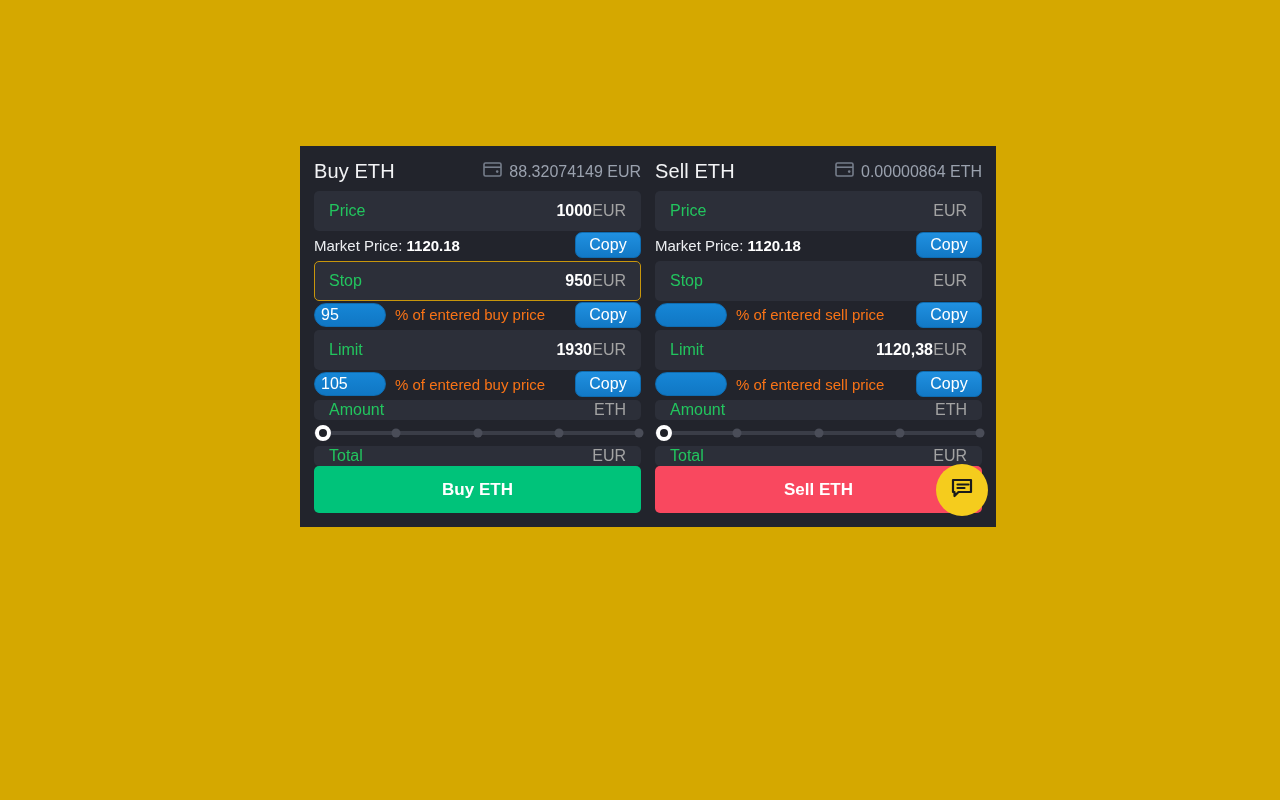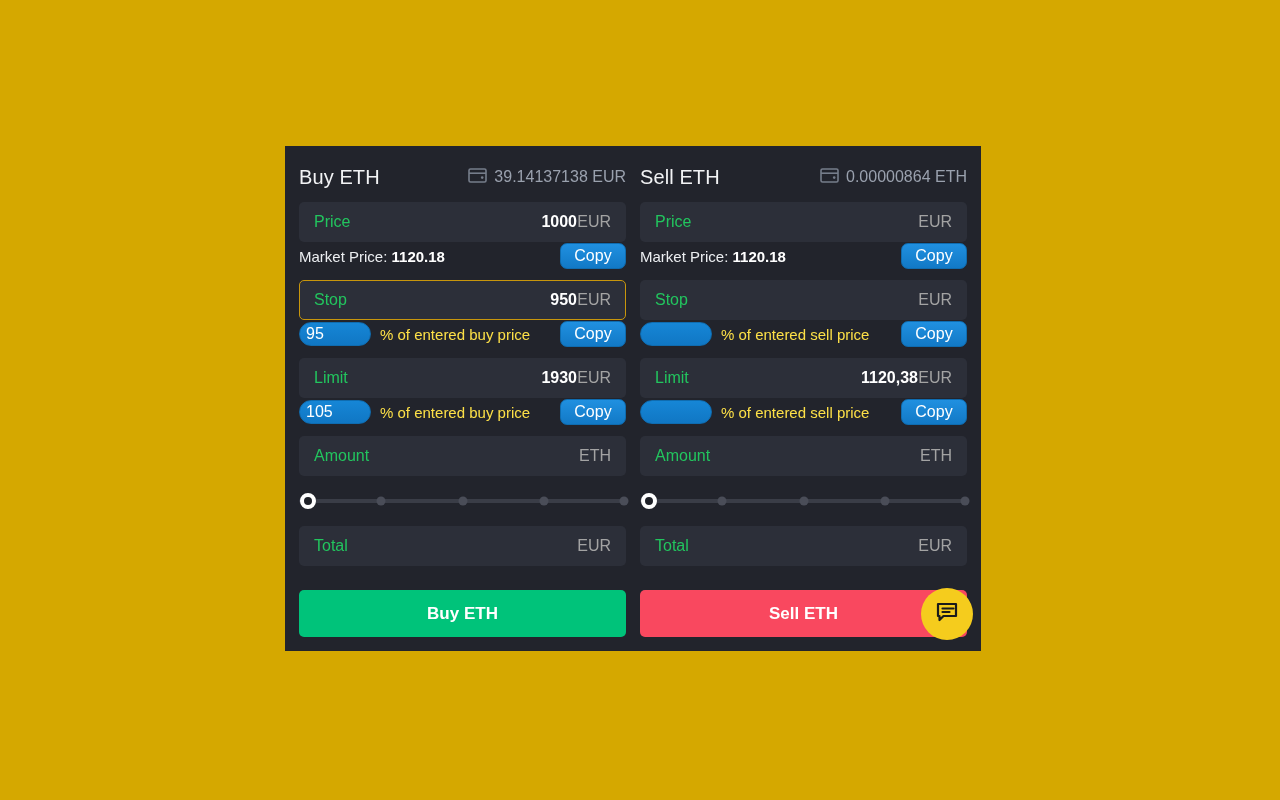--- a/index.html
+++ b/index.html
@@ -11,24 +11,24 @@
   }
   body {
     background: #d5a800;
     font-family: "Liberation Sans", sans-serif;
     -webkit-font-smoothing: antialiased;
   }
 
   
   #trade-card {
     position: absolute;
-    left: 285px;
+    left: 300px;
     top: 146px;
     width: 696px;
-    height: 505px;
+    height: 381px;
     background: #22242c;
     display: flex;
     box-sizing: border-box;
   }
 
   .panel {
     width: 348px;
     box-sizing: border-box;
     padding: 14px 14px 0 14px;
     display: flex;
@@ -123,21 +123,21 @@
     border: 1px solid #0f6cb0;
     color: #ffffff;
     font-size: 16px;
     display: flex;
     align-items: center;
     padding: 0 6px;
     box-sizing: border-box;
   }
   .pct-caption {
     font-size: 15px;
-    color: #fde047;
+    color: #f97316;
     margin-left: 9px;
     white-space: nowrap;
   }
   .copy-btn {
     margin-left: auto;
     height: 26px;
     min-width: 66px;
     border-radius: 7px;
     background: linear-gradient(#2090e0, #1279c6);
     border: 1px solid #0f6cb0;
@@ -234,21 +234,21 @@
     <div class="panel-head">
       <div class="panel-title">Buy ETH</div>
       <div class="balance-wrap">
         <span class="wallet-icon">
           <svg width="19" height="15" viewBox="0 0 19 15" fill="none">
             <rect x="1" y="1" width="17" height="13" rx="1.5" stroke="#767d8b" stroke-width="1.6"></rect>
             <path d="M1 5.2H18" stroke="#767d8b" stroke-width="1.6"></path>
             <circle cx="14.2" cy="9.6" r="1.3" fill="#767d8b"></circle>
           </svg>
         </span>
-        <span class="balance-text">39.14137138 EUR</span>
+        <span class="balance-text">88.32074149 EUR</span>
       </div>
     </div>
 
     <div class="group">
       <div class="field">
         <span class="field-label">Price</span>
         <span class="field-value">1000</span>
         <span class="field-unit">EUR</span>
       </div>
       <div class="sub-row">

